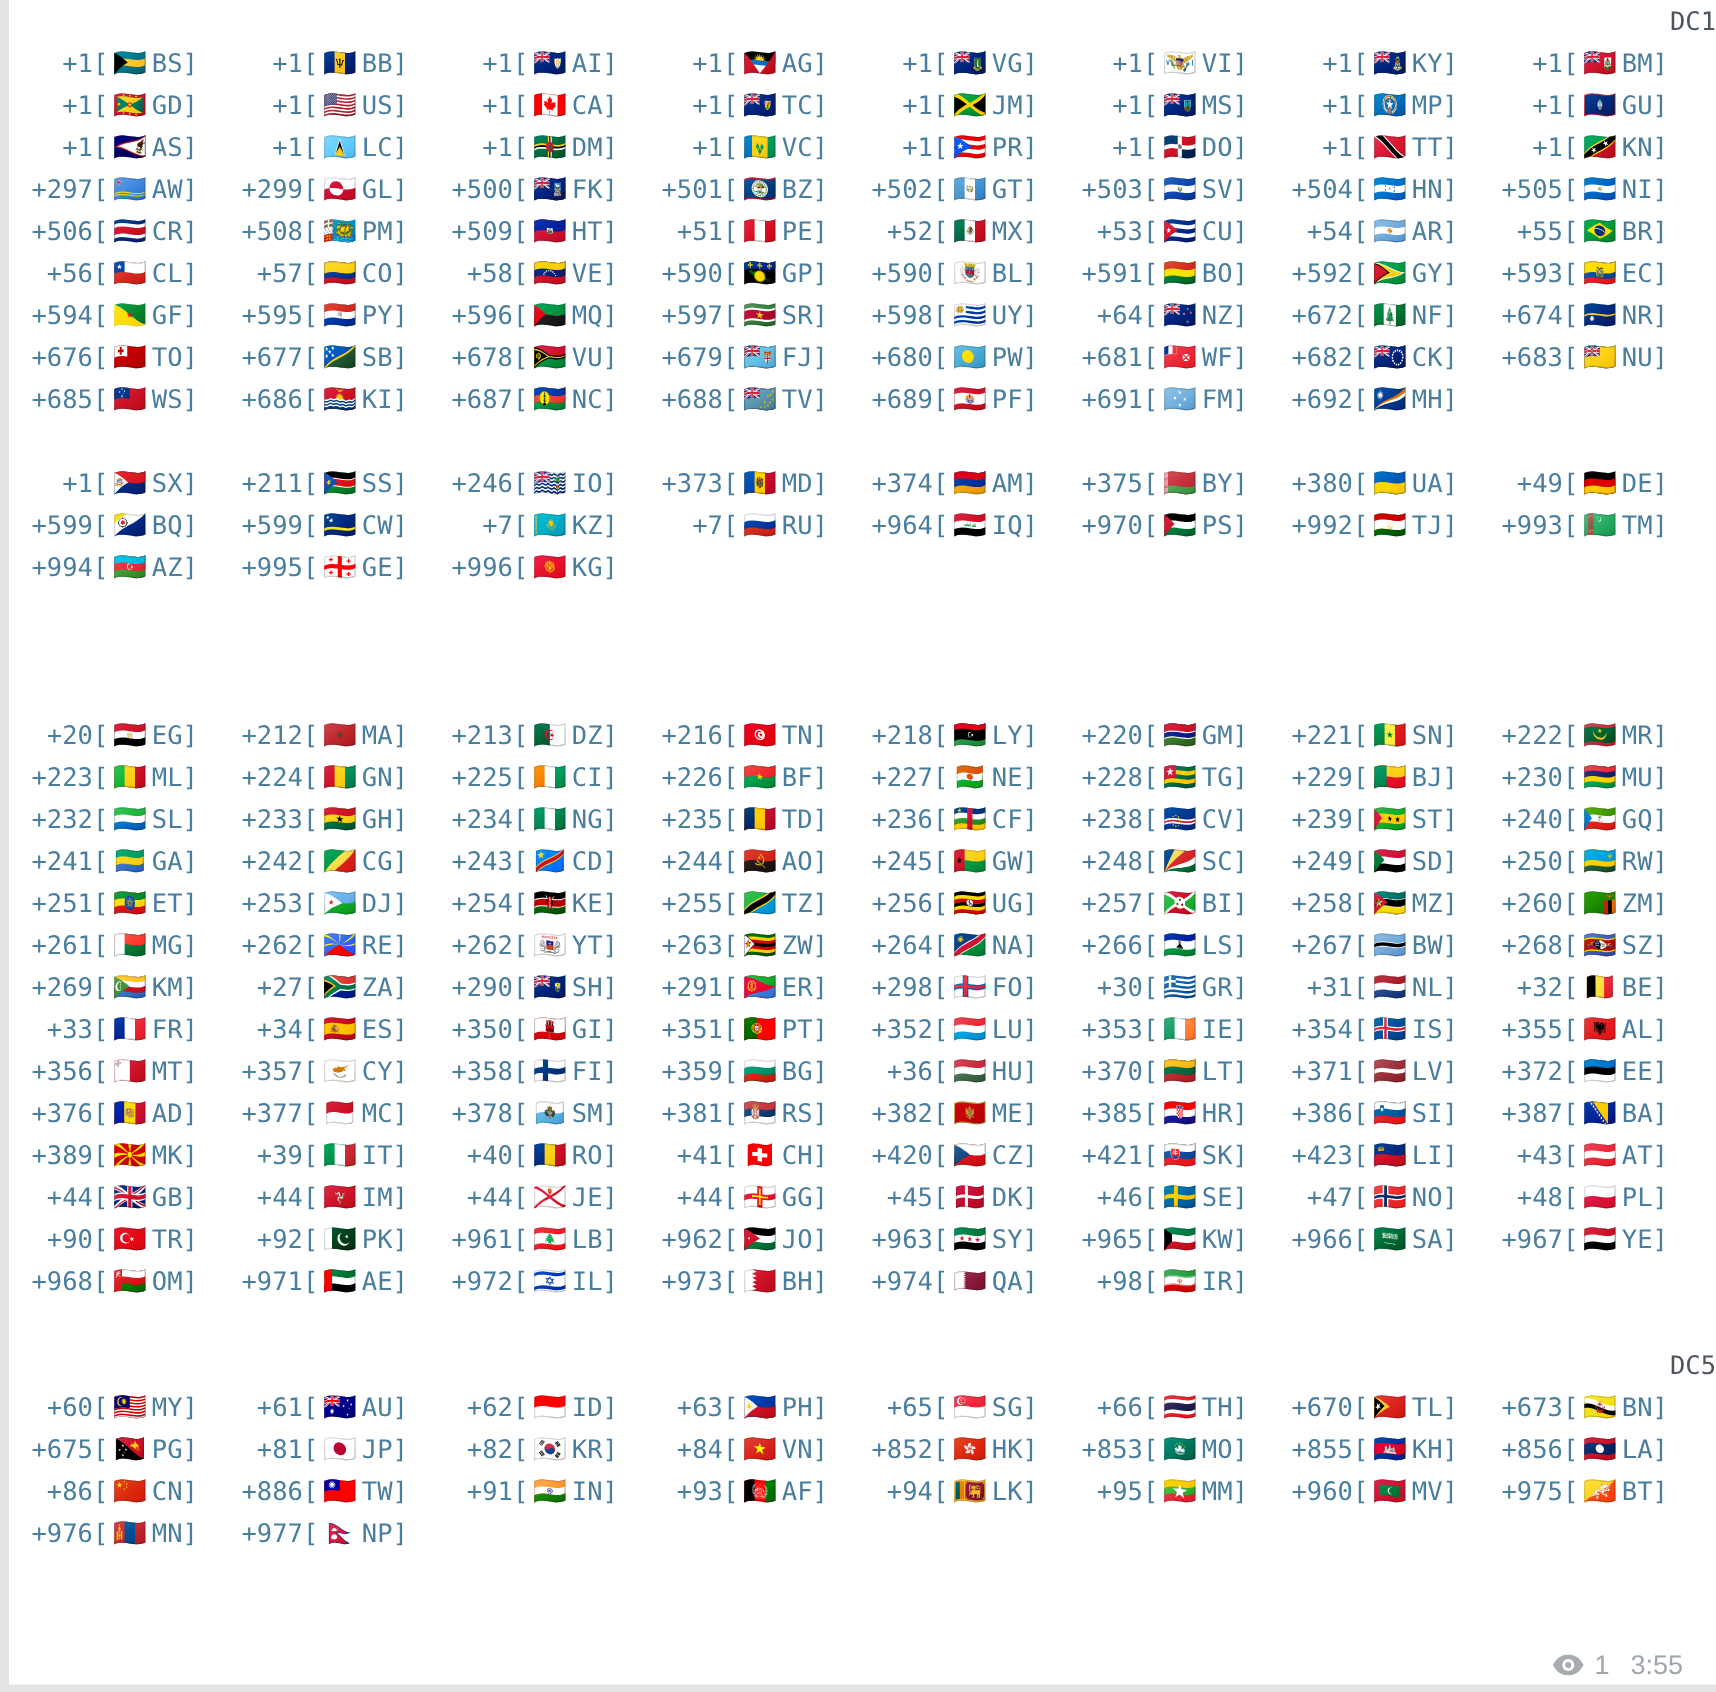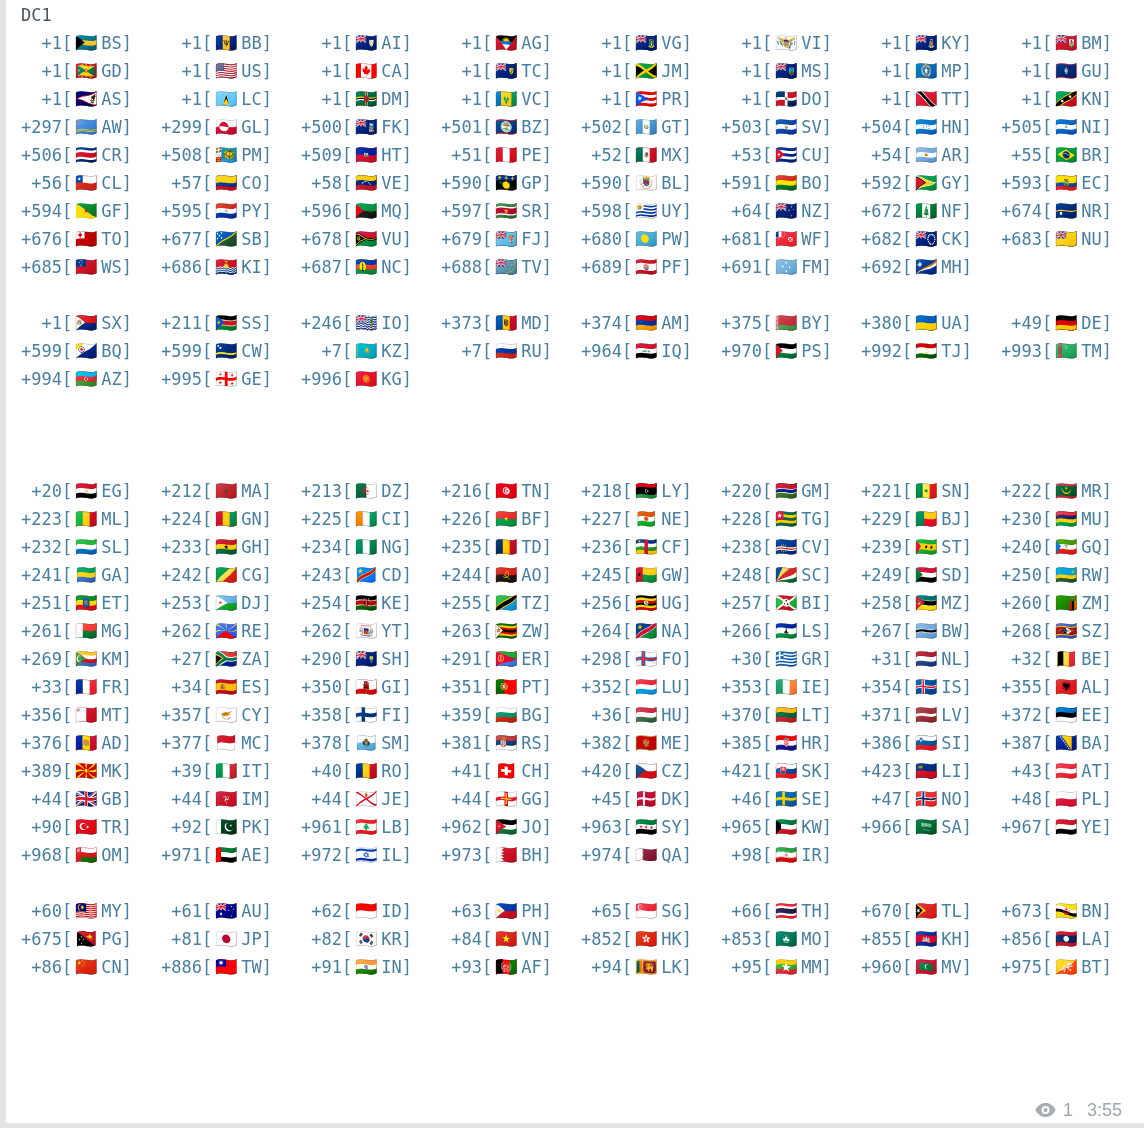--- a/index.html
+++ b/index.html
@@ -12,21 +12,21 @@
   html,body{margin:0;padding:0;}
   body{
     width:1144px;height:1128px;overflow:hidden;position:relative;
     background:#ffffff;
     font-family:"DejaVu Sans Mono","Liberation Mono",monospace;
     font-size:17px;line-height:28px;
   }
   .edge-left{position:absolute;left:0;top:0;width:6px;height:100%;background:var(--edge);}
   .edge-bottom{position:absolute;left:0;bottom:0;width:100%;height:5px;background:var(--edge);}
   .content{position:absolute;left:21px;top:1px;right:0;}
-  .section-header{color:var(--header);height:28px;white-space:pre;}
+  .section-header{color:var(--header);height:28px;white-space:pre;text-align:right;}
   .row{white-space:nowrap;height:28px;}
   .cell{display:inline-block;width:140px;color:var(--link);vertical-align:top;}
   .code{display:inline-block;width:4ch;text-align:right;}
   .flag{display:inline-block;width:29px;text-align:center;font-size:18px;
         font-family:"DejaVu Sans","Liberation Sans",sans-serif;}
   .bracket,.cc{color:var(--link);}
   .spacer{width:100%;}
   .footer{
     position:absolute;right:22px;bottom:6px;height:24px;
     display:flex;align-items:center;
@@ -68,23 +68,25 @@
     <div class="row"><span class="cell"><span class="code">+261</span><span class="bracket">[</span><span class="flag">🇲🇬</span><span class="cc">MG</span><span class="bracket">]</span></span><span class="cell"><span class="code">+262</span><span class="bracket">[</span><span class="flag">🇷🇪</span><span class="cc">RE</span><span class="bracket">]</span></span><span class="cell"><span class="code">+262</span><span class="bracket">[</span><span class="flag">🇾🇹</span><span class="cc">YT</span><span class="bracket">]</span></span><span class="cell"><span class="code">+263</span><span class="bracket">[</span><span class="flag">🇿🇼</span><span class="cc">ZW</span><span class="bracket">]</span></span><span class="cell"><span class="code">+264</span><span class="bracket">[</span><span class="flag">🇳🇦</span><span class="cc">NA</span><span class="bracket">]</span></span><span class="cell"><span class="code">+266</span><span class="bracket">[</span><span class="flag">🇱🇸</span><span class="cc">LS</span><span class="bracket">]</span></span><span class="cell"><span class="code">+267</span><span class="bracket">[</span><span class="flag">🇧🇼</span><span class="cc">BW</span><span class="bracket">]</span></span><span class="cell"><span class="code">+268</span><span class="bracket">[</span><span class="flag">🇸🇿</span><span class="cc">SZ</span><span class="bracket">]</span></span></div>
     <div class="row"><span class="cell"><span class="code">+269</span><span class="bracket">[</span><span class="flag">🇰🇲</span><span class="cc">KM</span><span class="bracket">]</span></span><span class="cell"><span class="code">+27</span><span class="bracket">[</span><span class="flag">🇿🇦</span><span class="cc">ZA</span><span class="bracket">]</span></span><span class="cell"><span class="code">+290</span><span class="bracket">[</span><span class="flag">🇸🇭</span><span class="cc">SH</span><span class="bracket">]</span></span><span class="cell"><span class="code">+291</span><span class="bracket">[</span><span class="flag">🇪🇷</span><span class="cc">ER</span><span class="bracket">]</span></span><span class="cell"><span class="code">+298</span><span class="bracket">[</span><span class="flag">🇫🇴</span><span class="cc">FO</span><span class="bracket">]</span></span><span class="cell"><span class="code">+30</span><span class="bracket">[</span><span class="flag">🇬🇷</span><span class="cc">GR</span><span class="bracket">]</span></span><span class="cell"><span class="code">+31</span><span class="bracket">[</span><span class="flag">🇳🇱</span><span class="cc">NL</span><span class="bracket">]</span></span><span class="cell"><span class="code">+32</span><span class="bracket">[</span><span class="flag">🇧🇪</span><span class="cc">BE</span><span class="bracket">]</span></span></div>
     <div class="row"><span class="cell"><span class="code">+33</span><span class="bracket">[</span><span class="flag">🇫🇷</span><span class="cc">FR</span><span class="bracket">]</span></span><span class="cell"><span class="code">+34</span><span class="bracket">[</span><span class="flag">🇪🇸</span><span class="cc">ES</span><span class="bracket">]</span></span><span class="cell"><span class="code">+350</span><span class="bracket">[</span><span class="flag">🇬🇮</span><span class="cc">GI</span><span class="bracket">]</span></span><span class="cell"><span class="code">+351</span><span class="bracket">[</span><span class="flag">🇵🇹</span><span class="cc">PT</span><span class="bracket">]</span></span><span class="cell"><span class="code">+352</span><span class="bracket">[</span><span class="flag">🇱🇺</span><span class="cc">LU</span><span class="bracket">]</span></span><span class="cell"><span class="code">+353</span><span class="bracket">[</span><span class="flag">🇮🇪</span><span class="cc">IE</span><span class="bracket">]</span></span><span class="cell"><span class="code">+354</span><span class="bracket">[</span><span class="flag">🇮🇸</span><span class="cc">IS</span><span class="bracket">]</span></span><span class="cell"><span class="code">+355</span><span class="bracket">[</span><span class="flag">🇦🇱</span><span class="cc">AL</span><span class="bracket">]</span></span></div>
     <div class="row"><span class="cell"><span class="code">+356</span><span class="bracket">[</span><span class="flag">🇲🇹</span><span class="cc">MT</span><span class="bracket">]</span></span><span class="cell"><span class="code">+357</span><span class="bracket">[</span><span class="flag">🇨🇾</span><span class="cc">CY</span><span class="bracket">]</span></span><span class="cell"><span class="code">+358</span><span class="bracket">[</span><span class="flag">🇫🇮</span><span class="cc">FI</span><span class="bracket">]</span></span><span class="cell"><span class="code">+359</span><span class="bracket">[</span><span class="flag">🇧🇬</span><span class="cc">BG</span><span class="bracket">]</span></span><span class="cell"><span class="code">+36</span><span class="bracket">[</span><span class="flag">🇭🇺</span><span class="cc">HU</span><span class="bracket">]</span></span><span class="cell"><span class="code">+370</span><span class="bracket">[</span><span class="flag">🇱🇹</span><span class="cc">LT</span><span class="bracket">]</span></span><span class="cell"><span class="code">+371</span><span class="bracket">[</span><span class="flag">🇱🇻</span><span class="cc">LV</span><span class="bracket">]</span></span><span class="cell"><span class="code">+372</span><span class="bracket">[</span><span class="flag">🇪🇪</span><span class="cc">EE</span><span class="bracket">]</span></span></div>
     <div class="row"><span class="cell"><span class="code">+376</span><span class="bracket">[</span><span class="flag">🇦🇩</span><span class="cc">AD</span><span class="bracket">]</span></span><span class="cell"><span class="code">+377</span><span class="bracket">[</span><span class="flag">🇲🇨</span><span class="cc">MC</span><span class="bracket">]</span></span><span class="cell"><span class="code">+378</span><span class="bracket">[</span><span class="flag">🇸🇲</span><span class="cc">SM</span><span class="bracket">]</span></span><span class="cell"><span class="code">+381</span><span class="bracket">[</span><span class="flag">🇷🇸</span><span class="cc">RS</span><span class="bracket">]</span></span><span class="cell"><span class="code">+382</span><span class="bracket">[</span><span class="flag">🇲🇪</span><span class="cc">ME</span><span class="bracket">]</span></span><span class="cell"><span class="code">+385</span><span class="bracket">[</span><span class="flag">🇭🇷</span><span class="cc">HR</span><span class="bracket">]</span></span><span class="cell"><span class="code">+386</span><span class="bracket">[</span><span class="flag">🇸🇮</span><span class="cc">SI</span><span class="bracket">]</span></span><span class="cell"><span class="code">+387</span><span class="bracket">[</span><span class="flag">🇧🇦</span><span class="cc">BA</span><span class="bracket">]</span></span></div>
     <div class="row"><span class="cell"><span class="code">+389</span><span class="bracket">[</span><span class="flag">🇲🇰</span><span class="cc">MK</span><span class="bracket">]</span></span><span class="cell"><span class="code">+39</span><span class="bracket">[</span><span class="flag">🇮🇹</span><span class="cc">IT</span><span class="bracket">]</span></span><span class="cell"><span class="code">+40</span><span class="bracket">[</span><span class="flag">🇷🇴</span><span class="cc">RO</span><span class="bracket">]</span></span><span class="cell"><span class="code">+41</span><span class="bracket">[</span><span class="flag">🇨🇭</span><span class="cc">CH</span><span class="bracket">]</span></span><span class="cell"><span class="code">+420</span><span class="bracket">[</span><span class="flag">🇨🇿</span><span class="cc">CZ</span><span class="bracket">]</span></span><span class="cell"><span class="code">+421</span><span class="bracket">[</span><span class="flag">🇸🇰</span><span class="cc">SK</span><span class="bracket">]</span></span><span class="cell"><span class="code">+423</span><span class="bracket">[</span><span class="flag">🇱🇮</span><span class="cc">LI</span><span class="bracket">]</span></span><span class="cell"><span class="code">+43</span><span class="bracket">[</span><span class="flag">🇦🇹</span><span class="cc">AT</span><span class="bracket">]</span></span></div>
     <div class="row"><span class="cell"><span class="code">+44</span><span class="bracket">[</span><span class="flag">🇬🇧</span><span class="cc">GB</span><span class="bracket">]</span></span><span class="cell"><span class="code">+44</span><span class="bracket">[</span><span class="flag">🇮🇲</span><span class="cc">IM</span><span class="bracket">]</span></span><span class="cell"><span class="code">+44</span><span class="bracket">[</span><span class="flag">🇯🇪</span><span class="cc">JE</span><span class="bracket">]</span></span><span class="cell"><span class="code">+44</span><span class="bracket">[</span><span class="flag">🇬🇬</span><span class="cc">GG</span><span class="bracket">]</span></span><span class="cell"><span class="code">+45</span><span class="bracket">[</span><span class="flag">🇩🇰</span><span class="cc">DK</span><span class="bracket">]</span></span><span class="cell"><span class="code">+46</span><span class="bracket">[</span><span class="flag">🇸🇪</span><span class="cc">SE</span><span class="bracket">]</span></span><span class="cell"><span class="code">+47</span><span class="bracket">[</span><span class="flag">🇳🇴</span><span class="cc">NO</span><span class="bracket">]</span></span><span class="cell"><span class="code">+48</span><span class="bracket">[</span><span class="flag">🇵🇱</span><span class="cc">PL</span><span class="bracket">]</span></span></div>
     <div class="row"><span class="cell"><span class="code">+90</span><span class="bracket">[</span><span class="flag">🇹🇷</span><span class="cc">TR</span><span class="bracket">]</span></span><span class="cell"><span class="code">+92</span><span class="bracket">[</span><span class="flag">🇵🇰</span><span class="cc">PK</span><span class="bracket">]</span></span><span class="cell"><span class="code">+961</span><span class="bracket">[</span><span class="flag">🇱🇧</span><span class="cc">LB</span><span class="bracket">]</span></span><span class="cell"><span class="code">+962</span><span class="bracket">[</span><span class="flag">🇯🇴</span><span class="cc">JO</span><span class="bracket">]</span></span><span class="cell"><span class="code">+963</span><span class="bracket">[</span><span class="flag">🇸🇾</span><span class="cc">SY</span><span class="bracket">]</span></span><span class="cell"><span class="code">+965</span><span class="bracket">[</span><span class="flag">🇰🇼</span><span class="cc">KW</span><span class="bracket">]</span></span><span class="cell"><span class="code">+966</span><span class="bracket">[</span><span class="flag">🇸🇦</span><span class="cc">SA</span><span class="bracket">]</span></span><span class="cell"><span class="code">+967</span><span class="bracket">[</span><span class="flag">🇾🇪</span><span class="cc">YE</span><span class="bracket">]</span></span></div>
     <div class="row"><span class="cell"><span class="code">+968</span><span class="bracket">[</span><span class="flag">🇴🇲</span><span class="cc">OM</span><span class="bracket">]</span></span><span class="cell"><span class="code">+971</span><span class="bracket">[</span><span class="flag">🇦🇪</span><span class="cc">AE</span><span class="bracket">]</span></span><span class="cell"><span class="code">+972</span><span class="bracket">[</span><span class="flag">🇮🇱</span><span class="cc">IL</span><span class="bracket">]</span></span><span class="cell"><span class="code">+973</span><span class="bracket">[</span><span class="flag">🇧🇭</span><span class="cc">BH</span><span class="bracket">]</span></span><span class="cell"><span class="code">+974</span><span class="bracket">[</span><span class="flag">🇶🇦</span><span class="cc">QA</span><span class="bracket">]</span></span><span class="cell"><span class="code">+98</span><span class="bracket">[</span><span class="flag">🇮🇷</span><span class="cc">IR</span><span class="bracket">]</span></span></div>
     <div class="spacer" style="height: 28px;"></div>
+    <div class="section-header">DC5</div>
     <div class="row"><span class="cell"><span class="code">+60</span><span class="bracket">[</span><span class="flag">🇲🇾</span><span class="cc">MY</span><span class="bracket">]</span></span><span class="cell"><span class="code">+61</span><span class="bracket">[</span><span class="flag">🇦🇺</span><span class="cc">AU</span><span class="bracket">]</span></span><span class="cell"><span class="code">+62</span><span class="bracket">[</span><span class="flag">🇮🇩</span><span class="cc">ID</span><span class="bracket">]</span></span><span class="cell"><span class="code">+63</span><span class="bracket">[</span><span class="flag">🇵🇭</span><span class="cc">PH</span><span class="bracket">]</span></span><span class="cell"><span class="code">+65</span><span class="bracket">[</span><span class="flag">🇸🇬</span><span class="cc">SG</span><span class="bracket">]</span></span><span class="cell"><span class="code">+66</span><span class="bracket">[</span><span class="flag">🇹🇭</span><span class="cc">TH</span><span class="bracket">]</span></span><span class="cell"><span class="code">+670</span><span class="bracket">[</span><span class="flag">🇹🇱</span><span class="cc">TL</span><span class="bracket">]</span></span><span class="cell"><span class="code">+673</span><span class="bracket">[</span><span class="flag">🇧🇳</span><span class="cc">BN</span><span class="bracket">]</span></span></div>
     <div class="row"><span class="cell"><span class="code">+675</span><span class="bracket">[</span><span class="flag">🇵🇬</span><span class="cc">PG</span><span class="bracket">]</span></span><span class="cell"><span class="code">+81</span><span class="bracket">[</span><span class="flag">🇯🇵</span><span class="cc">JP</span><span class="bracket">]</span></span><span class="cell"><span class="code">+82</span><span class="bracket">[</span><span class="flag">🇰🇷</span><span class="cc">KR</span><span class="bracket">]</span></span><span class="cell"><span class="code">+84</span><span class="bracket">[</span><span class="flag">🇻🇳</span><span class="cc">VN</span><span class="bracket">]</span></span><span class="cell"><span class="code">+852</span><span class="bracket">[</span><span class="flag">🇭🇰</span><span class="cc">HK</span><span class="bracket">]</span></span><span class="cell"><span class="code">+853</span><span class="bracket">[</span><span class="flag">🇲🇴</span><span class="cc">MO</span><span class="bracket">]</span></span><span class="cell"><span class="code">+855</span><span class="bracket">[</span><span class="flag">🇰🇭</span><span class="cc">KH</span><span class="bracket">]</span></span><span class="cell"><span class="code">+856</span><span class="bracket">[</span><span class="flag">🇱🇦</span><span class="cc">LA</span><span class="bracket">]</span></span></div>
     <div class="row"><span class="cell"><span class="code">+86</span><span class="bracket">[</span><span class="flag">🇨🇳</span><span class="cc">CN</span><span class="bracket">]</span></span><span class="cell"><span class="code">+886</span><span class="bracket">[</span><span class="flag">🇹🇼</span><span class="cc">TW</span><span class="bracket">]</span></span><span class="cell"><span class="code">+91</span><span class="bracket">[</span><span class="flag">🇮🇳</span><span class="cc">IN</span><span class="bracket">]</span></span><span class="cell"><span class="code">+93</span><span class="bracket">[</span><span class="flag">🇦🇫</span><span class="cc">AF</span><span class="bracket">]</span></span><span class="cell"><span class="code">+94</span><span class="bracket">[</span><span class="flag">🇱🇰</span><span class="cc">LK</span><span class="bracket">]</span></span><span class="cell"><span class="code">+95</span><span class="bracket">[</span><span class="flag">🇲🇲</span><span class="cc">MM</span><span class="bracket">]</span></span><span class="cell"><span class="code">+960</span><span class="bracket">[</span><span class="flag">🇲🇻</span><span class="cc">MV</span><span class="bracket">]</span></span><span class="cell"><span class="code">+975</span><span class="bracket">[</span><span class="flag">🇧🇹</span><span class="cc">BT</span><span class="bracket">]</span></span></div>
+    <div class="row"><span class="cell"><span class="code">+976</span><span class="bracket">[</span><span class="flag">🇲🇳</span><span class="cc">MN</span><span class="bracket">]</span></span><span class="cell"><span class="code">+977</span><span class="bracket">[</span><span class="flag">🇳🇵</span><span class="cc">NP</span><span class="bracket">]</span></span></div>
   </div>
 
 <div class="footer">
   <svg class="eye" width="21" height="14" viewBox="0 0 24 16">
     <path fill="#a6acb2" d="M12 0C7.1 0 2.6 3.1 0.4 8 2.6 12.9 7.1 16 12 16s9.4-3.1 11.6-8C21.4 3.1 16.9 0 12 0z"></path>
     <circle cx="12" cy="8" r="4.6" fill="#ffffff"></circle>
     <circle cx="12" cy="8" r="2.3" fill="#a6acb2"></circle>
   </svg>
   <span class="views">1</span>
   <span class="time">3:55</span>

